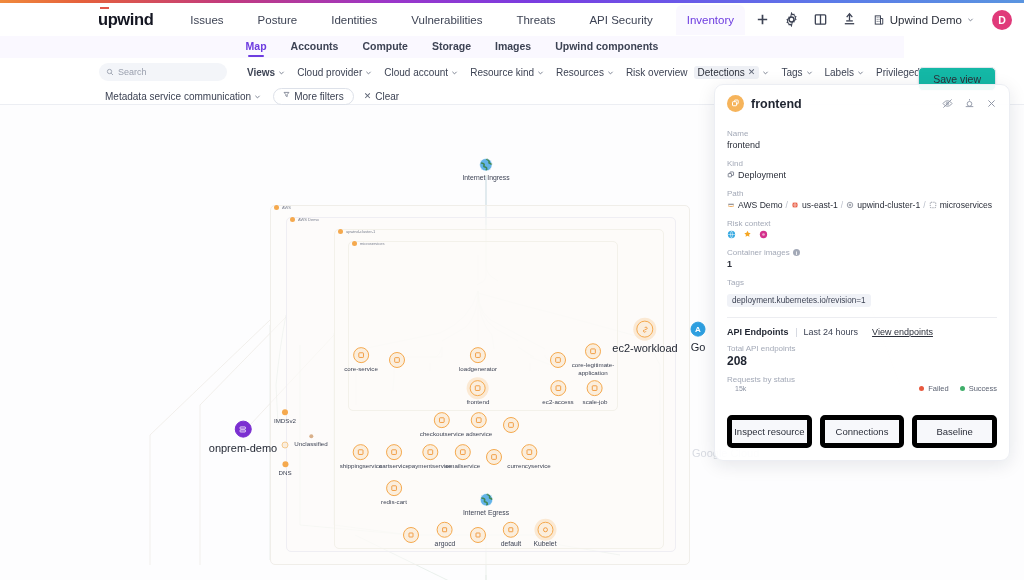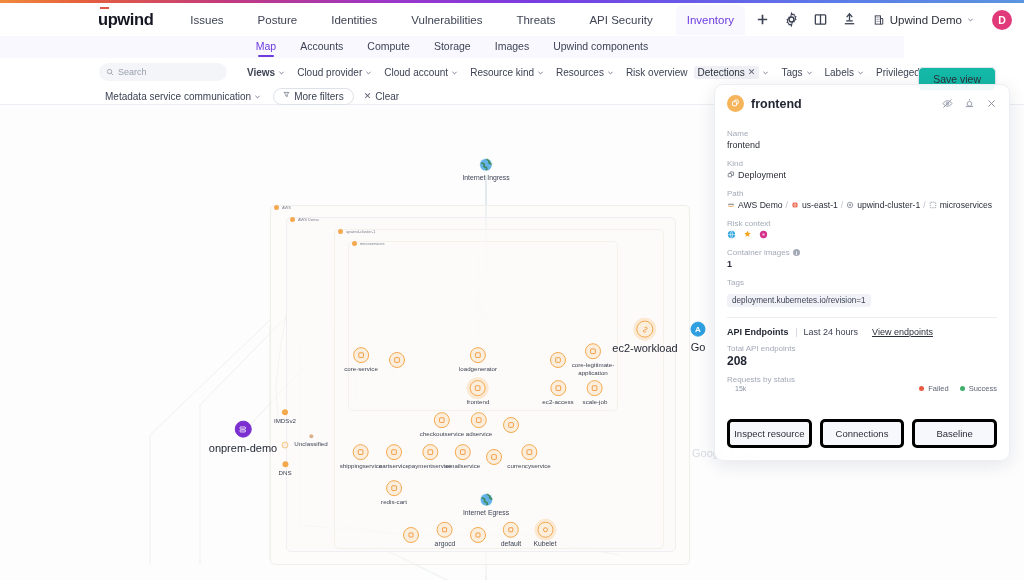--- a/index.html
+++ b/index.html
@@ -54,20 +54,21 @@
     width: 20px; height: 20px; border-radius: 50%; background: #e03a7a;
     color: #fff; font-size: 10.5px; display: flex; align-items: center;
     justify-content: center; font-weight: 600; cursor: pointer; margin-left: 4px;
   }
 
   
   .subnav {
     position: absolute; top: 36px; left: 0; width: 904px; height: 22px;
     background: #faf8ff; display: flex; align-items: center; justify-content: center;
     gap: 0px;
+    font-weight: bold;
   }
   .sub-item {
     font-size: 10.5px; color: #3d4354; padding: 3px 12px 5px; cursor: pointer;
     position: relative; white-space: nowrap;
   }
   .sub-item.active { color: #6d3ce0; }
   .sub-item.active::after {
     content: ""; position: absolute; left: 50%; transform: translateX(-50%);
     bottom: 0px; width: 16px; height: 2px; background: #6d3ce0; border-radius: 2px;
   }
@@ -220,21 +221,21 @@
   .chart-y { font-size: 7px; color: #8c93a3; margin-left: 8px; }
   .chart-legend { margin-left: auto; display: flex; align-items: center; gap: 11px; }
   .leg { display: flex; align-items: center; gap: 4px; font-size: 7.5px; color: #5c6373; }
   .leg b { width: 5px; height: 5px; border-radius: 50%; display: block; }
   .chart-plot { height: 22px; position: relative; }
   .panel-foot {
     display: flex; gap: 8px; padding: 0 12px 12px 12px; margin-top: auto;
   }
   .pbtn {
     flex: 1; text-align: center; font-size: 9.5px; color: #2b2f3a;
-    background: #f7f8fb; border: 3px solid #000000; border-radius: 5px;
+    background: #f7f8fb; border: 5px solid #000000; border-radius: 5px;
     padding: 6px 0; cursor: pointer;
   }
 </style>
 </head>
 <body>
 
 <div id="app">
 
   <div class="grad-bar"></div>
 

